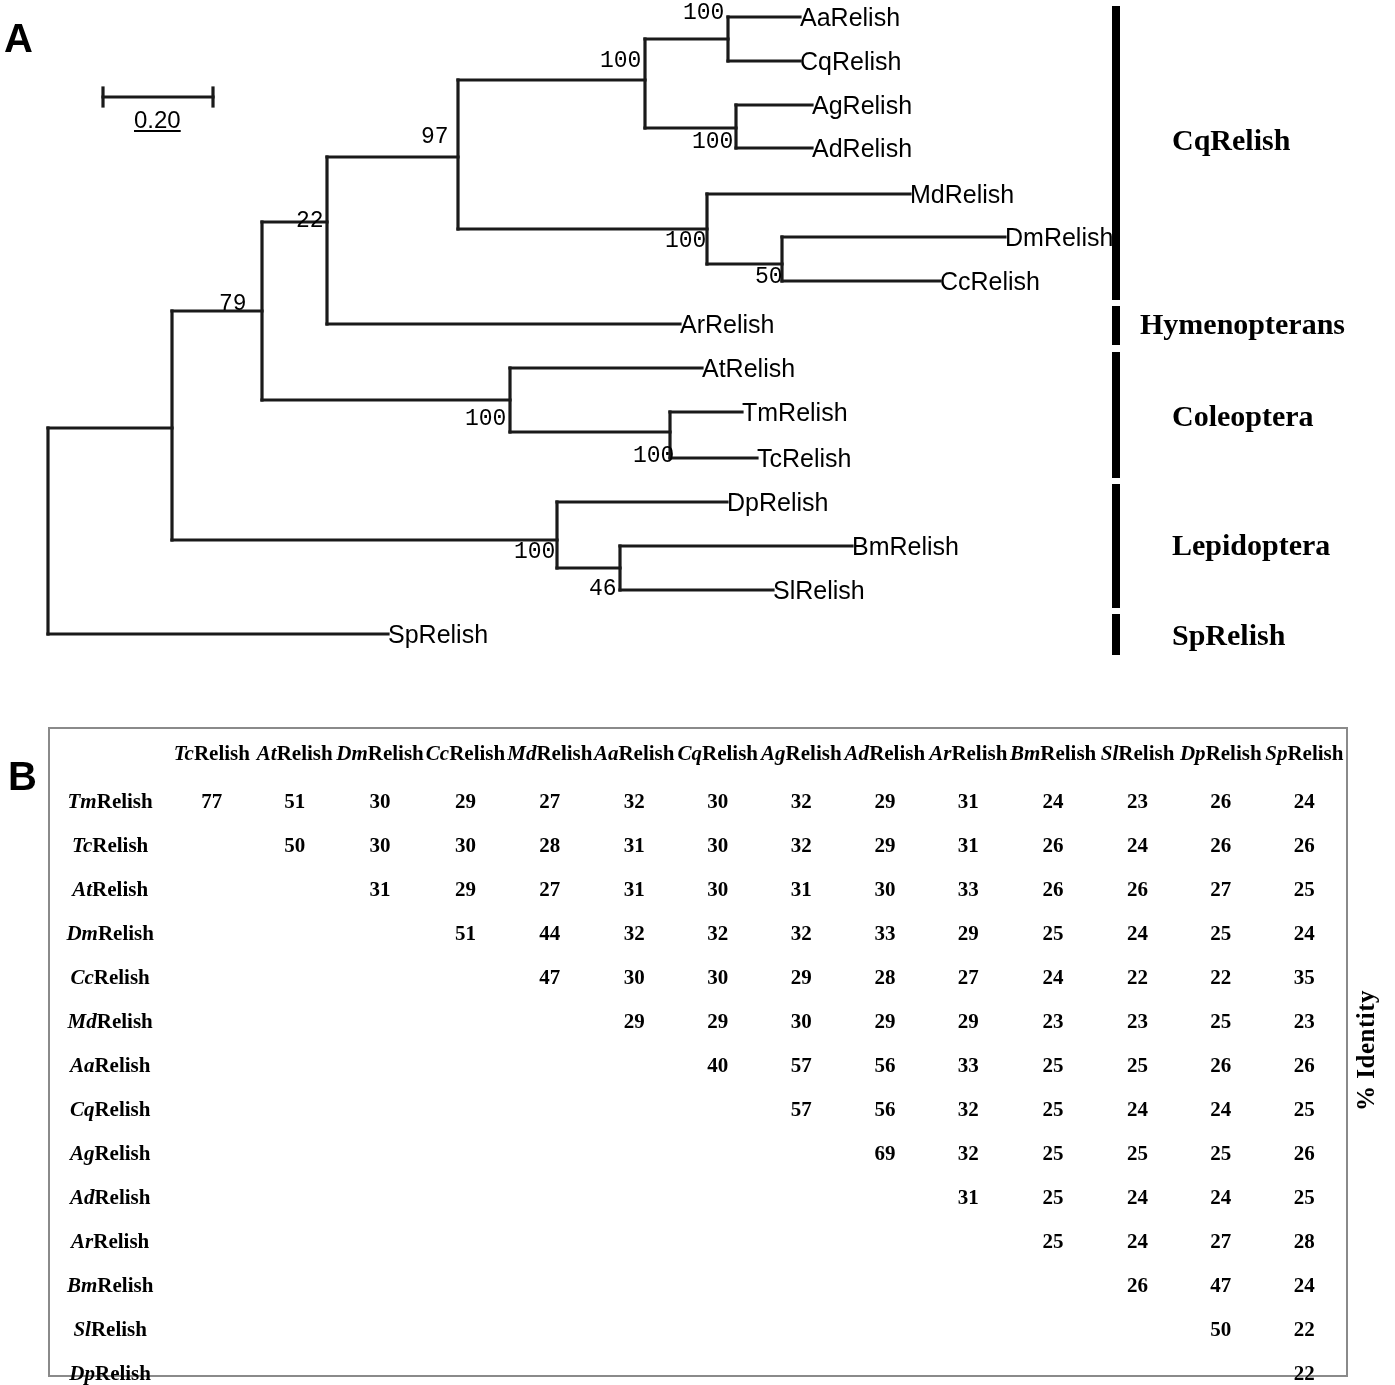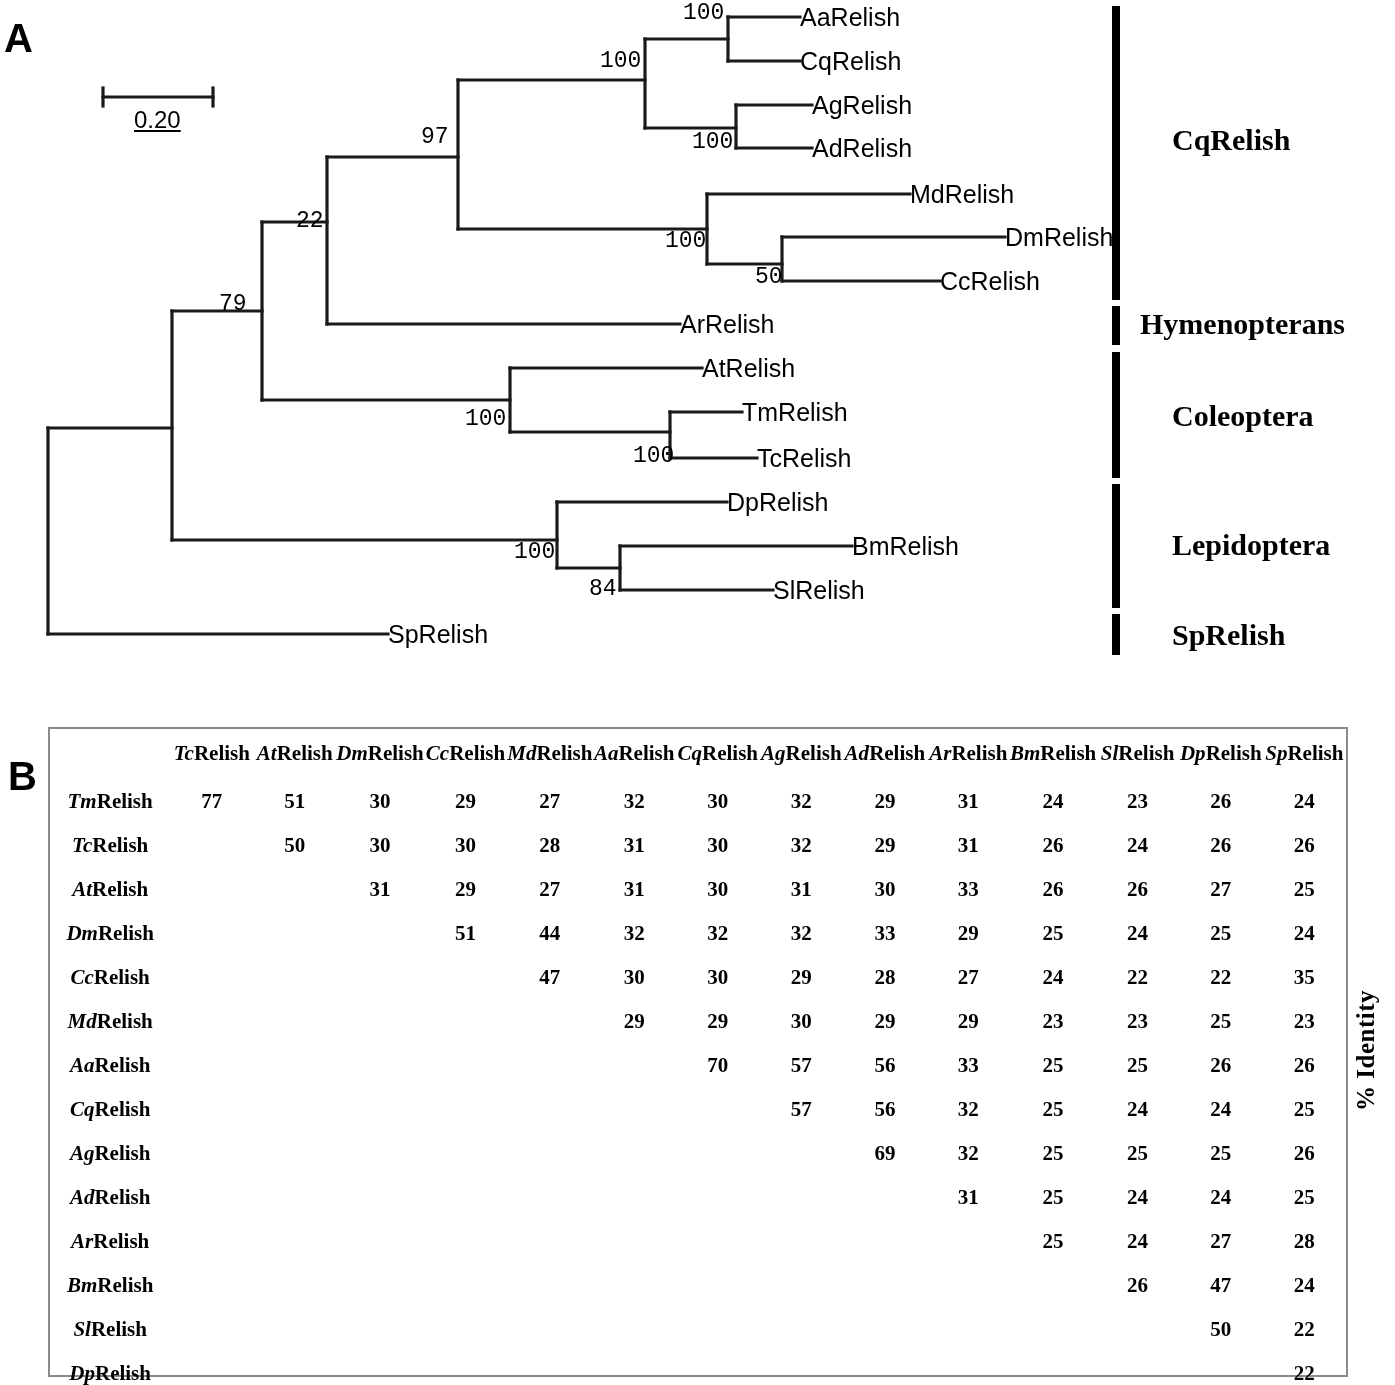--- a/index.html
+++ b/index.html
@@ -243,21 +243,21 @@
     <div class="boot-label" style="left:600px; top:50px;">100</div>
     <div class="boot-label" style="left:692px; top:131px;">100</div>
     <div class="boot-label" style="left:421px; top:126px;">97</div>
     <div class="boot-label" style="left:665px; top:230px;">100</div>
     <div class="boot-label" style="left:755px; top:266px;">50</div>
     <div class="boot-label" style="left:296px; top:210px;">22</div>
     <div class="boot-label" style="left:219px; top:293px;">79</div>
     <div class="boot-label" style="left:465px; top:408px;">100</div>
     <div class="boot-label" style="left:633px; top:445px;">100</div>
     <div class="boot-label" style="left:514px; top:541px;">100</div>
-    <div class="boot-label" style="left:589px; top:578px;">84</div>
+    <div class="boot-label" style="left:589px; top:578px;">46</div>
 
     <div class="clade-label" style="left:1172px; top:125px;">CqRelish</div>
     <div class="clade-label" style="left:1140px; top:309px;">Hymenopterans</div>
     <div class="clade-label" style="left:1172px; top:401px;">Coleoptera</div>
     <div class="clade-label" style="left:1172px; top:530px;">Lepidoptera</div>
     <div class="clade-label" style="left:1172px; top:620px;">SpRelish</div>
   </div>
 
   <div class="panel-letter" id="panel-b-letter">B</div>
 
@@ -386,21 +386,21 @@
             <td class="val">23</td>
           </tr>
           <tr>
             <td class="row-head"><span class="genus">Aa</span><span>Relish</span></td>
             <td class="val"></td>
             <td class="val"></td>
             <td class="val"></td>
             <td class="val"></td>
             <td class="val"></td>
             <td class="val"></td>
-            <td class="val">70</td>
+            <td class="val">40</td>
             <td class="val">57</td>
             <td class="val">56</td>
             <td class="val">33</td>
             <td class="val">25</td>
             <td class="val">25</td>
             <td class="val">26</td>
             <td class="val">26</td>
           </tr>
           <tr>
             <td class="row-head"><span class="genus">Cq</span><span>Relish</span></td>

